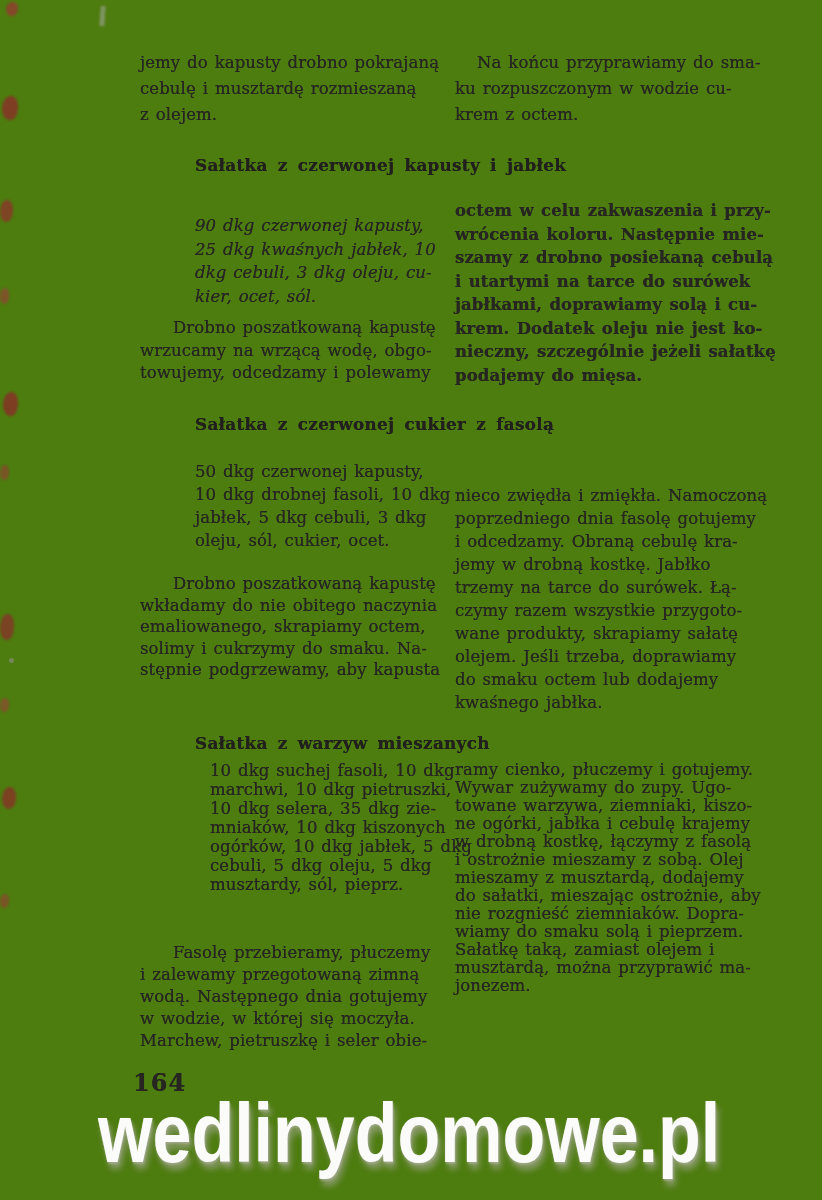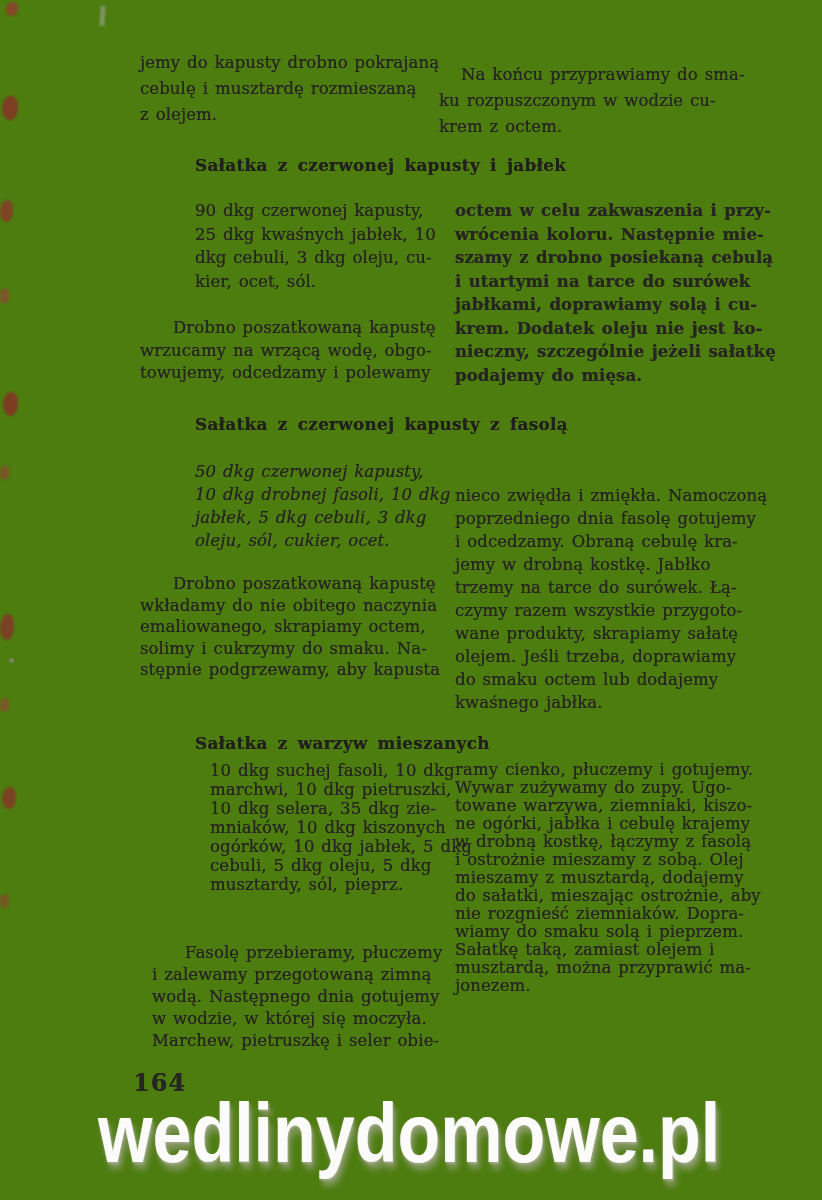--- a/index.html
+++ b/index.html
@@ -27,32 +27,32 @@
     margin: 0;
     white-space: pre;
     font-size: 16.8px;
     font-weight: bold;
     word-spacing: 4px;
     letter-spacing: 0.3px;
     color: #21201d;
     text-shadow: 0 0 0.5px rgba(33,32,29,0.9);
   }
   .intro-left  { left: 140px; top: 50px;  line-height: 26px; }
-  .intro-right { left: 439px; top: 50px;  line-height: 26px; text-indent: 22px; margin-top: 12px; }
+  .intro-right { left: 455px; top: 50px;  line-height: 26px; text-indent: 22px; }
   .h1pos { left: 195px; top: 155px; }
   .h2pos { left: 195px; top: 414px; }
   .h3pos { left: 195px; top: 733px; }
-  .s1-ingredients { left: 195px; top: 199px; line-height: 23.5px; }
+  .s1-ingredients { left: 195px; top: 214px; line-height: 23.5px; font-style: italic; }
   .s1-left-para   { left: 140px; top: 317px; line-height: 22.5px; text-indent: 33px; }
   .s1-right       { left: 455px; top: 199px; line-height: 23.5px; font-weight: bold; }
-  .s2-ingredients { left: 195px; top: 460px; line-height: 23px; font-style: italic; }
+  .s2-ingredients { left: 195px; top: 460px; line-height: 23px; }
   .s2-left-para   { left: 140px; top: 573px; line-height: 21.5px; text-indent: 33px; }
   .s2-right       { left: 455px; top: 484px; line-height: 23px; }
   .s3-ingredients { left: 210px; top: 761px; line-height: 19px; }
-  .s3-left-para   { left: 152px; top: 942px; line-height: 22px; text-indent: 33px; }
+  .s3-left-para   { left: 140px; top: 942px; line-height: 22px; text-indent: 33px; }
   .s3-right       { left: 455px; top: 761px; line-height: 18px; }
   .pagenum {
     position: absolute;
     left: 133px; top: 1068px;
     font-size: 24px;
     font-weight: bold;
     letter-spacing: 1px;
     text-shadow: 0 0 0.5px rgba(33,32,29,0.9);
   }
   .watermark {
@@ -132,21 +132,21 @@
 towujemy, odcedzamy i polewamy</div>
   <div class="txt s1-right">octem w celu zakwaszenia i przy-
 wrócenia koloru. Następnie mie-
 szamy z drobno posiekaną cebulą
 i utartymi na tarce do surówek
 jabłkami, doprawiamy solą i cu-
 krem. Dodatek oleju nie jest ko-
 nieczny, szczególnie jeżeli sałatkę
 podajemy do mięsa.</div>
 
-  <h2 class="hd h2pos">Sałatka z czerwonej kapusty z fasolą</h2>
+  <h2 class="hd h2pos">Sałatka z czerwonej cukier z fasolą</h2>
   <div class="txt s2-ingredients">50 dkg czerwonej kapusty,
 10 dkg drobnej fasoli, 10 dkg
 jabłek, 5 dkg cebuli, 3 dkg
 oleju, sól, cukier, ocet.</div>
   <div class="txt s2-left-para">Drobno poszatkowaną kapustę
 wkładamy do nie obitego naczynia
 emaliowanego, skrapiamy octem,
 solimy i cukrzymy do smaku. Na-
 stępnie podgrzewamy, aby kapusta</div>
   <div class="txt s2-right">nieco zwiędła i zmiękła. Namoczoną

